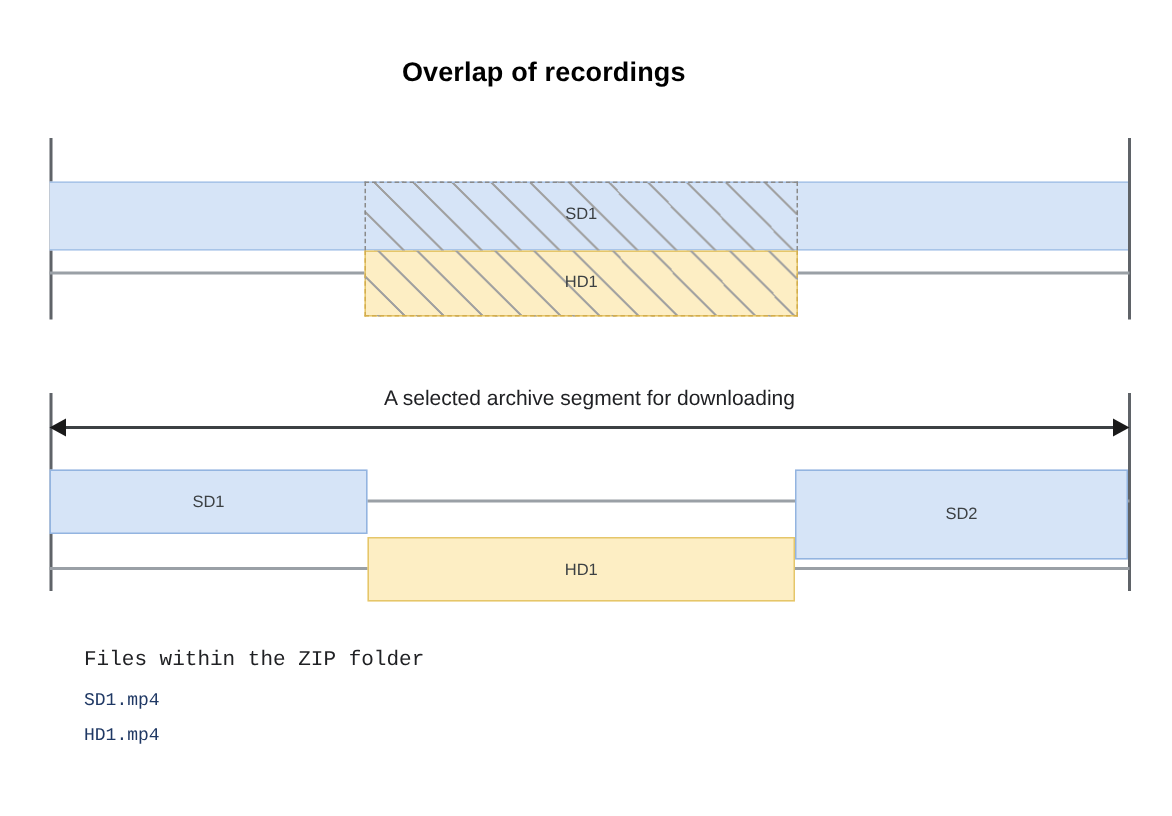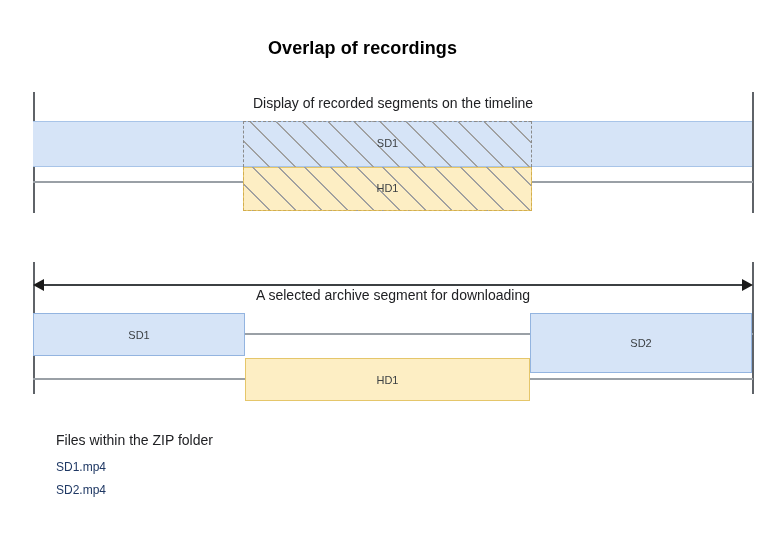--- a/index.html
+++ b/index.html
@@ -127,60 +127,60 @@
     border-bottom: 6px solid transparent;
   }
   .arrow-head.left  { border-right: 11px solid #1a1a1a; }
   .arrow-head.right { border-left: 11px solid #1a1a1a; }
 
   
   .files {
     position: absolute;
     left: 56px;
     top: 432px;
+    font-family: Liberation Mono, monospace;
   }
   .files-heading {
     font-size: 14px;
     color: #202124;
     margin-bottom: 8px;
   }
   .file-item {
     font-size: 12px;
     color: #1f3864;
     line-height: 23px;
   }
 </style>
 </head>
 <body>
 
 <div class="title">Overlap of recordings</div>
 
 <div class="diagram" style="top:0;height:230px;">
 
-  <div class="diagram-caption" style="top:95px;">Display of recorded segments on the timeline</div>
 
   <div class="tick" style="left:33px; top:92px; height:121px;"></div>
   <div class="tick" style="left:752px; top:92px; height:121px;"></div>
 
   <div class="rule" style="left:33px; top:181px; width:720px;"></div>
 
   <div class="bar bar-blue" style="left:33px; top:121px; width:719px; height:46px;"></div>
 
   <div class="bar bar-yellow" style="left:243px; top:167px; width:289px; height:44px;"></div>
 
   <div class="hatch top" style="left:243px; top:121px; width:289px; height:46px;"></div>
   <div class="hatch bottom" style="left:243px; top:167px; width:289px; height:44px;"></div>
 
   <div class="bar-label" style="left:243px; top:137px; width:289px;">SD1</div>
   <div class="bar-label" style="left:243px; top:182px; width:289px;">HD1</div>
 </div>
 
 <div class="diagram" style="top:0;height:160px;">
 
-  <div class="diagram-caption" style="top:257px;margin-top:30px;">A selected archive segment for downloading</div>
+  <div class="diagram-caption" style="top:257px;">A selected archive segment for downloading</div>
 
   <div class="tick" style="left:33px; top:262px; height:132px;"></div>
   <div class="tick" style="left:752px; top:262px; height:132px;"></div>
 
   <div class="arrow-line" style="left:38px; top:284px; width:710px;"></div>
   <div class="arrow-head left" style="left:33px; top:279px;"></div>
   <div class="arrow-head right" style="left:742px; top:279px;"></div>
 
   <div class="rule" style="left:33px; top:333px; width:720px;"></div>
   <div class="rule" style="left:33px; top:378px; width:720px;"></div>
@@ -193,14 +193,14 @@
   </div>
 
   <div class="bar bar-yellow" style="left:245px; top:358px; width:285px; height:43px;">
     <span>HD1</span>
   </div>
 </div>
 
 <div class="files">
   <div class="files-heading">Files within the ZIP folder</div>
   <div class="file-item">SD1.mp4</div>
-  <div class="file-item">SD2.mp4</div>
+  <div class="file-item">HD1.mp4</div>
 </div>
 
 </body></html>

